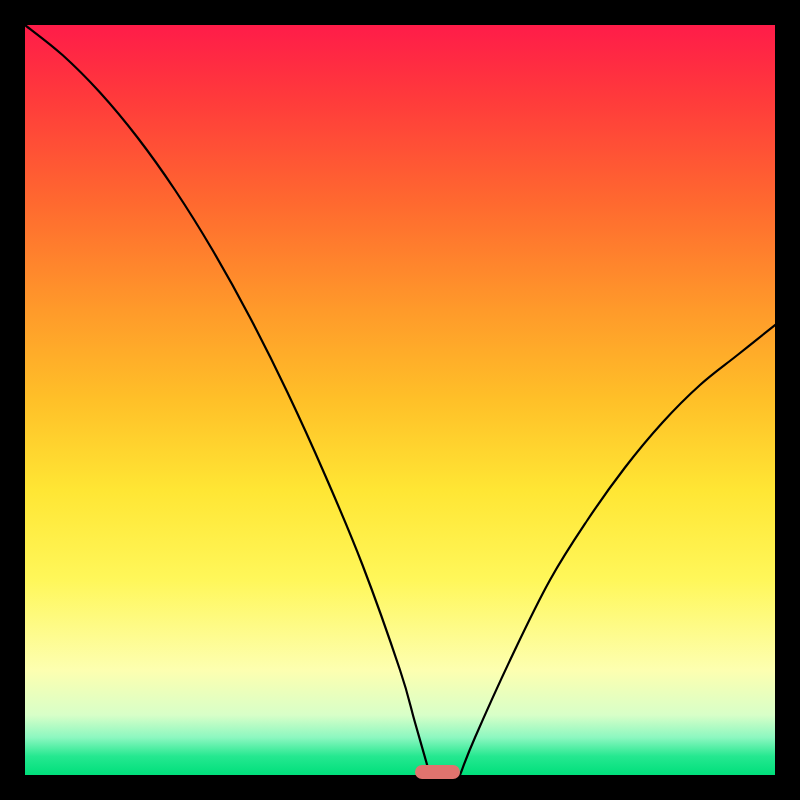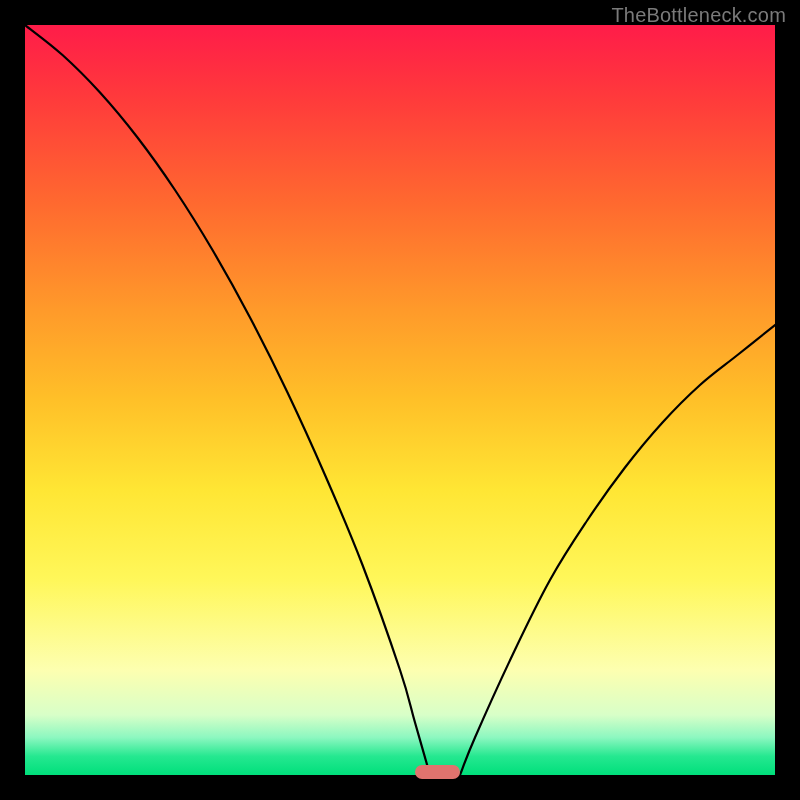--- a/index.html
+++ b/index.html
@@ -64,14 +64,13 @@
 <body>
 
 <div class="frame">
   <div class="plot">
     <svg viewBox="0 0 750 750" preserveAspectRatio="none">
       <path id="curve-left-path" fill="none" stroke="#000" stroke-width="2.2" stroke-linecap="round" stroke-linejoin="round" d="M 0 0 C 6.75 5.3999999999999995, 24 17.85, 37.5 30 C 51 42.15, 61.5 52.65, 75 67.5 C 88.5 82.35, 99 94.95, 112.5 112.5 C 126 130.05, 136.5 144.75, 150 165 C 163.5 185.25, 174 202.05, 187.5 225 C 201 247.95, 211.5 266.85, 225 292.5 C 238.5 318.15, 249 339.15, 262.5 367.5 C 276 395.85, 286.5 418.95, 300 450 C 313.5 481.05, 324 504.9, 337.5 540 C 351 575.1, 365.55 616.65, 375 645 C 384.45 673.35, 384.6 678.6, 390 697.5 C 395.4 716.4, 402.3 740.55, 405 750"></path>
       <path id="curve-right-path" fill="none" stroke="#000" stroke-width="2.2" stroke-linecap="round" stroke-linejoin="round" d="M 434.99999999999994 750 C 437.69999999999993 743.25, 440.55 734.1, 450 712.5 C 459.45 690.9, 474 658.35, 487.5 630 C 501 601.65, 511.5 579.3, 525 555 C 538.5 530.7, 549 515.25, 562.5 495 C 576 474.75, 586.5 460.05, 600 442.5 C 613.5 424.95, 624 412.35, 637.5 397.5 C 651 382.65, 661.5 372.15000000000003, 675 360 C 688.5 347.84999999999997, 699 340.79999999999995, 712.5 329.99999999999994 C 726 319.19999999999993, 743.25 305.4, 750 300"></path>
     </svg>
     <div id="min-marker" class="marker" style="left: 390px; width: 45px; bottom: -4px;"></div>
   </div>
-  <div class="watermark">TheBottleneck.com</div>
 </div>
 
 </body></html>

